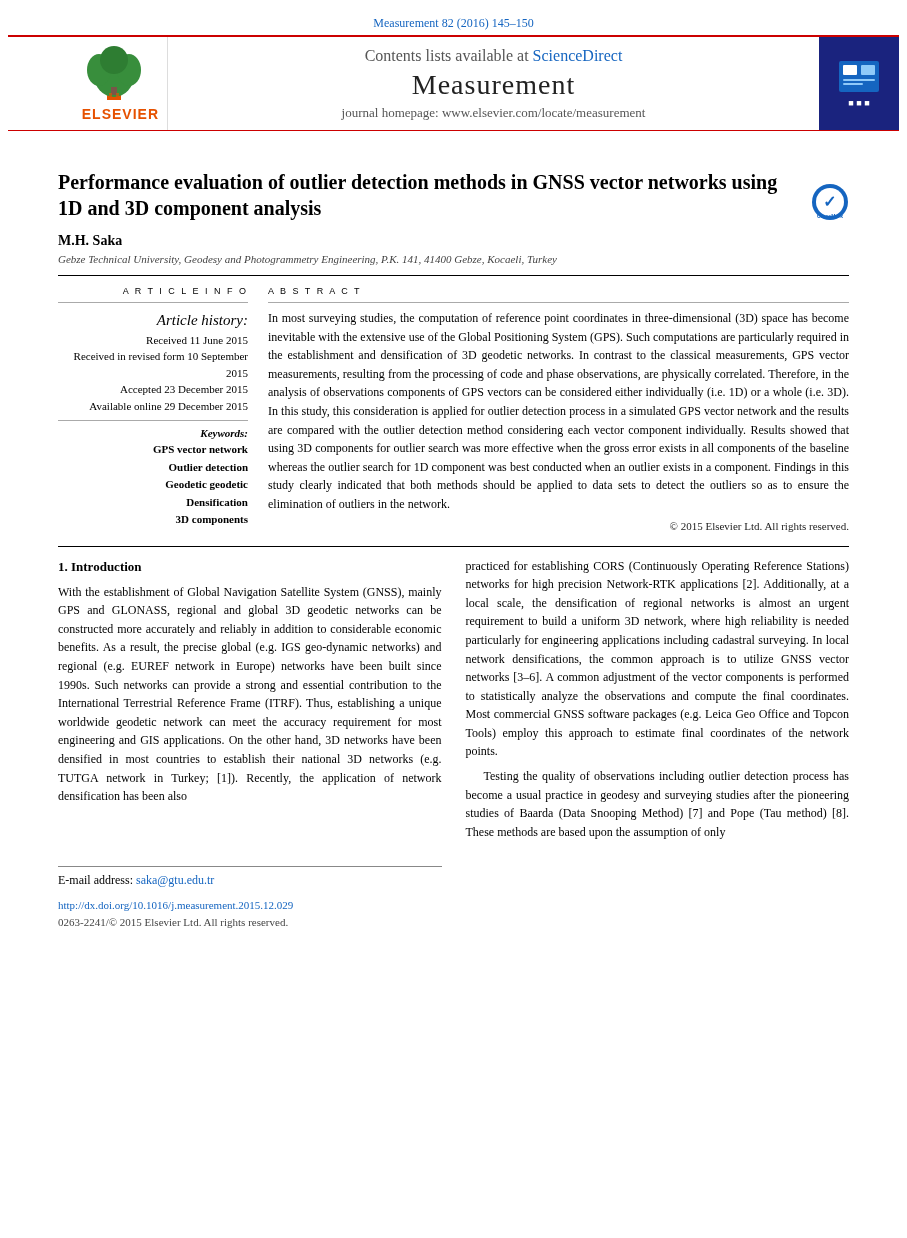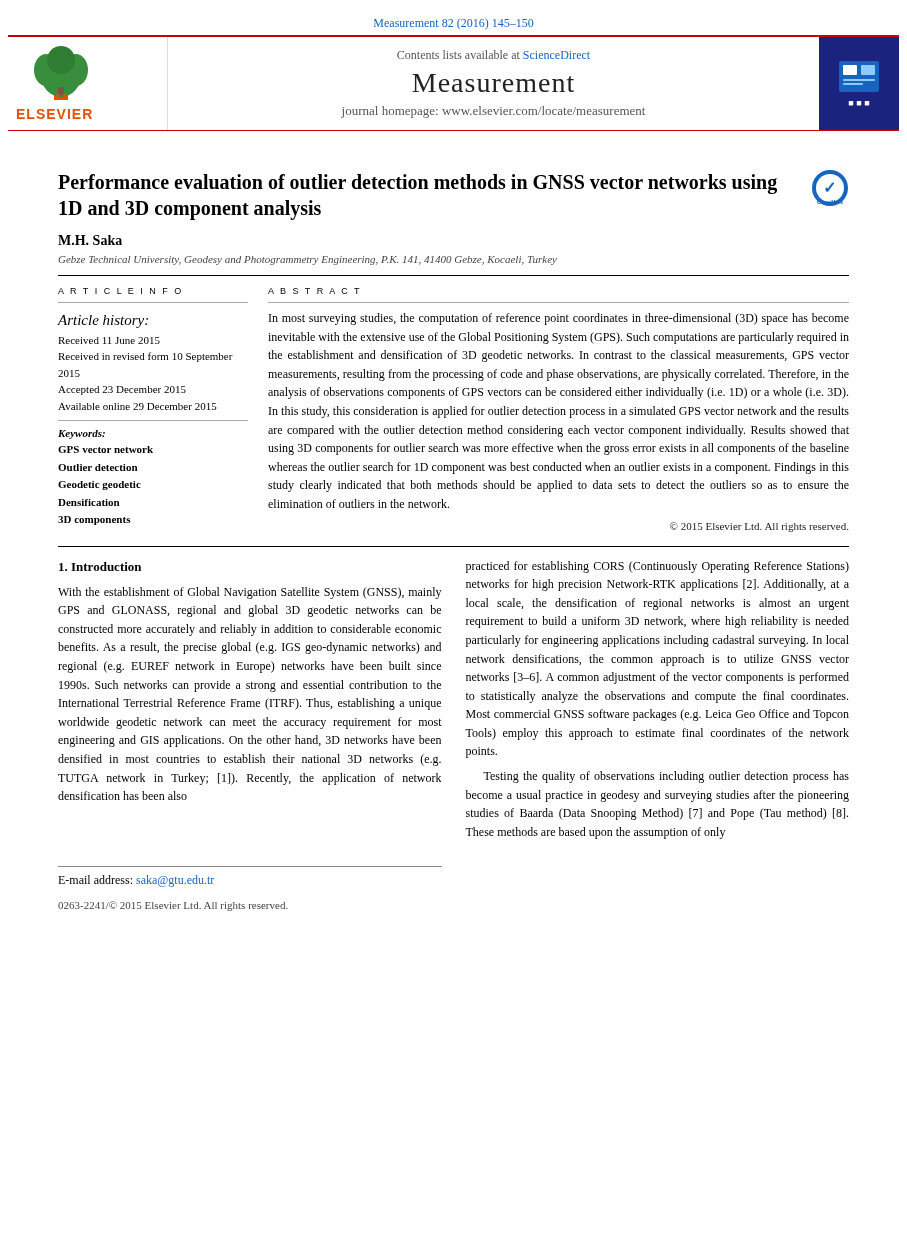--- a/index.html
+++ b/index.html
@@ -32,42 +32,42 @@
       display: flex;
       align-items: stretch;
       padding: 0;
     }
     .elsevier-logo {
       width: 160px;
       min-height: 90px;
       border-right: 1px solid #ddd;
       display: flex;
       flex-direction: column;
-      align-items: flex-start;
+      align-items: flex-end;
       justify-content: center;
       padding: 8px;
     }
     .elsevier-logo .elsevier-text {
       color: #e65100;
       font-size: 14px;
       font-weight: bold;
       letter-spacing: 1px;
       font-family: Arial, sans-serif;
       margin-top: 3px;
     }
     .journal-center {
       flex: 1;
       display: flex;
       flex-direction: column;
       align-items: center;
       justify-content: center;
       padding: 8px 10px;
     }
     .contents-line {
-      font-size: 12px;
+      font-size: 16px;
       color: #555;
       margin-bottom: 4px;
     }
     .contents-line a, .sd-link {
       color: #1565c0;
       text-decoration: none;
     }
     .journal-title {
       font-size: 28px;
       font-family: 'Times New Roman', Times, serif;
@@ -106,21 +106,21 @@
       padding: 20px 50px 20px 50px;
     }
     
     .article-title {
       font-size: 20px;
       font-weight: bold;
       color: #000;
       line-height: 1.3;
       margin-bottom: 12px;
       display: flex;
-      align-items: flex-start;
+      align-items: flex-end;
       justify-content: space-between;
     }
     .article-title-text {
       flex: 1;
       padding-right: 15px;
     }
     .author-name {
       font-size: 14px;
       font-weight: bold;
       margin-bottom: 4px;
@@ -144,20 +144,21 @@
     
     .two-col {
       display: flex;
       gap: 20px;
       margin-top: 8px;
       margin-bottom: 10px;
     }
     .col-left {
       width: 190px;
       flex-shrink: 0;
+      text-align: right;
     }
     .col-right {
       flex: 1;
     }
     .section-header {
       font-size: 9px;
       font-family: Arial, sans-serif;
       letter-spacing: 2px;
       text-transform: uppercase;
       color: #000;
@@ -359,20 +360,21 @@
         <p class="no-indent">With the establishment of Global Navigation Satellite System (GNSS), mainly GPS and GLONASS, regional and global 3D geodetic networks can be constructed more accurately and reliably in addition to considerable economic benefits. As a result, the precise global (e.g. IGS geo-dynamic networks) and regional (e.g. EUREF network in Europe) networks have been built since 1990s. Such networks can provide a strong and essential contribution to the International Terrestrial Reference Frame (ITRF). Thus, establishing a unique worldwide geodetic network can meet the accuracy requirement for most engineering and GIS applications. On the other hand, 3D networks have been densified in most countries to establish their national 3D networks (e.g. TUTGA network in Turkey; [1]). Recently, the application of network densification has been also</p>
 
         <div style="margin-top: 60px;">
           <hr style="border:none;border-top:1px solid #888;margin-bottom:4px;">
           <div class="fn-line">
             <span>E-mail address:</span>
             <a class="blue-link">saka@gtu.edu.tr</a>
           </div>
         </div>
         <div class="bottom-info">
+          <div><a class="blue-link">http://dx.doi.org/10.1016/j.measurement.2015.12.029</a></div>
           <div>0263-2241/© 2015 Elsevier Ltd. All rights reserved.</div>
         </div>
       </div>
 
       <div class="body-col">
         <p class="no-indent">practiced for establishing CORS (Continuously Operating Reference Stations) networks for high precision Network-RTK applications [2]. Additionally, at a local scale, the densification of regional networks is almost an urgent requirement to build a uniform 3D network, where high reliability is needed particularly for engineering applications including cadastral surveying. In local network densifications, the common approach is to utilize GNSS vector networks [3–6]. A common adjustment of the vector components is performed to statistically analyze the observations and compute the final coordinates. Most commercial GNSS software packages (e.g. Leica Geo Office and Topcon Tools) employ this approach to estimate final coordinates of the network points.</p>
         <p>Testing the quality of observations including outlier detection process has become a usual practice in geodesy and surveying studies after the pioneering studies of Baarda (Data Snooping Method) [7] and Pope (Tau method) [8]. These methods are based upon the assumption of only</p>
       </div>
     </div>
 

